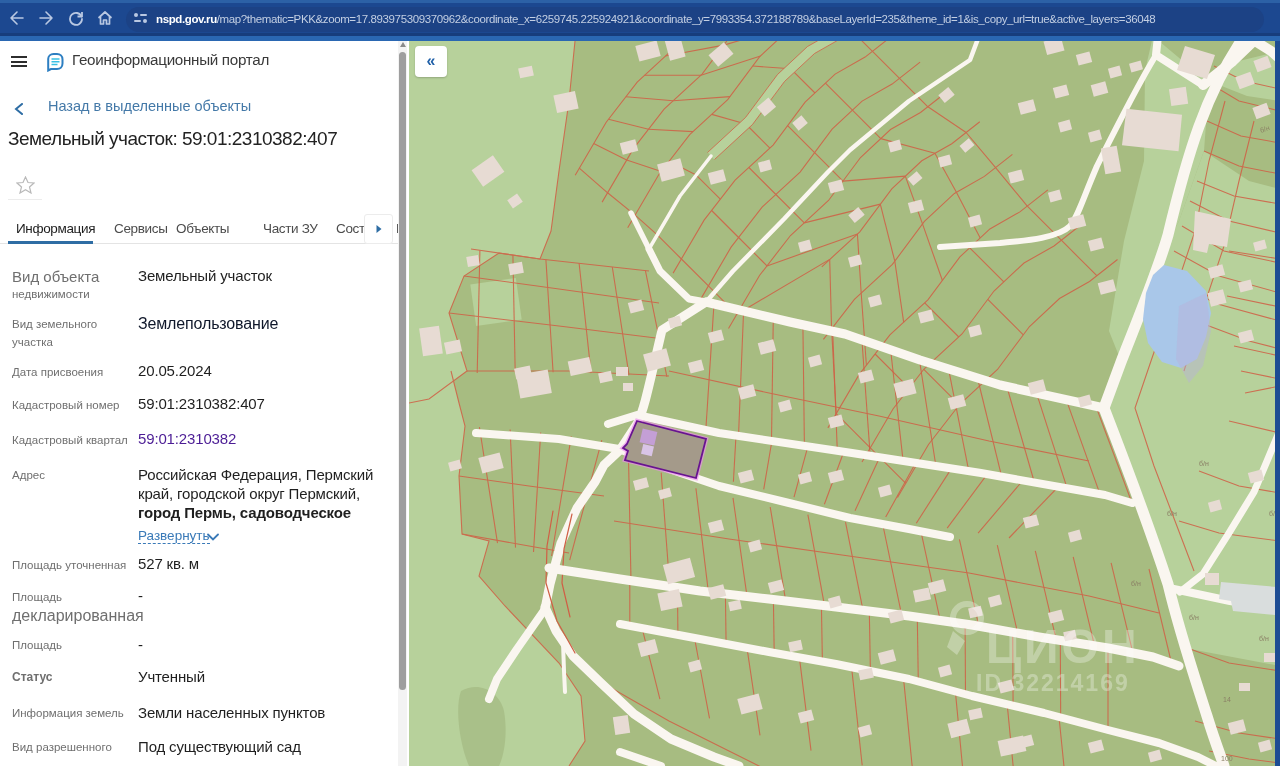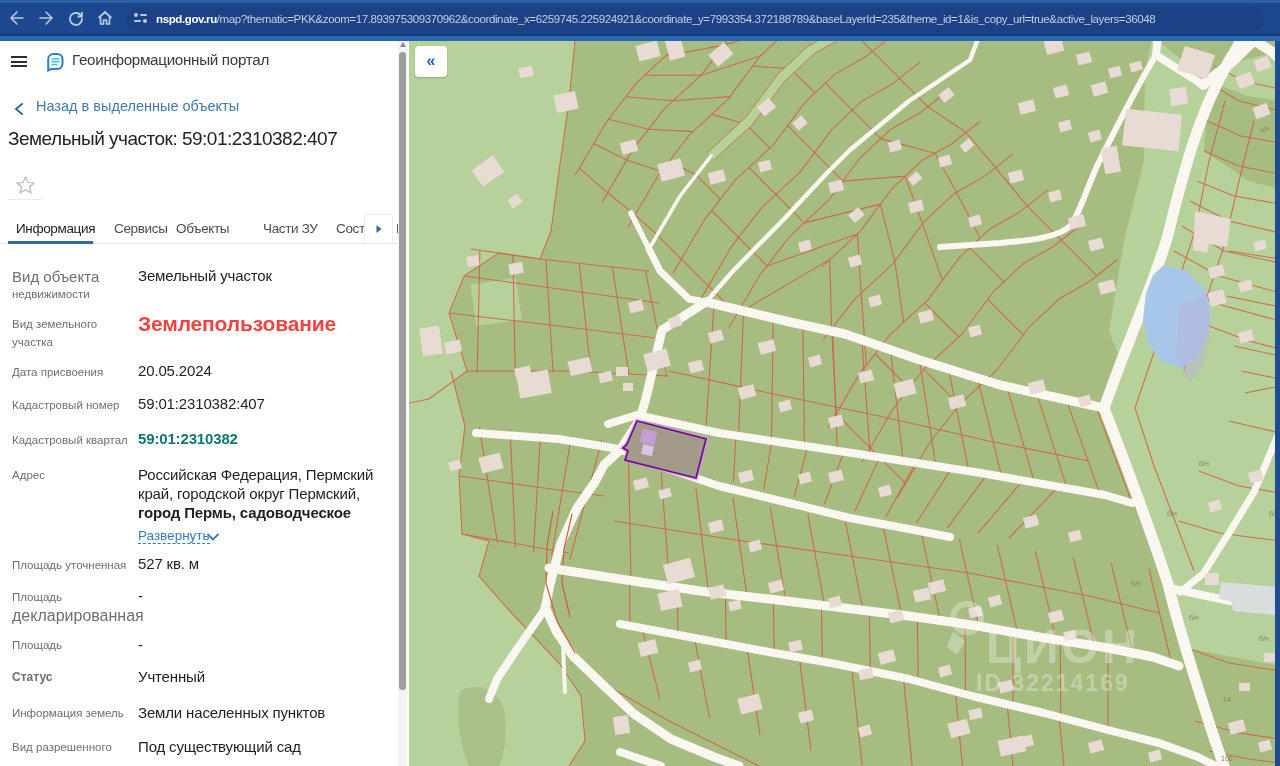--- a/index.html
+++ b/index.html
@@ -414,21 +414,21 @@
 <div style="position:absolute;left:11px;top:60.5px;width:16px;height:2px;background:#2d2d2d"></div>
 <div style="position:absolute;left:11px;top:65px;width:16px;height:2px;background:#2d2d2d"></div>
 <svg style="position:absolute;left:46px;top:53px" width="18" height="19" viewBox="0 0 18 19">
 <path d="M2.2,17.5 L2.2,6 C2.2,3 4.5,1 7.5,1 L11,1 C14.2,1 16.5,3.2 16.5,6.3 L16.5,10.5 C16.5,13.8 14.2,16 11,16 L5,16 Z" fill="none" stroke="#2d7fc2" stroke-width="2"></path>
 <path d="M5.5,6 L13.5,6 M5.5,8.8 L13.5,8.8 M5.5,11.6 L11.5,11.6" stroke="#38c0e4" stroke-width="1.5"></path>
 </svg>
 <div style="position:absolute;left:72px;top:51.8px;font-size:15.2px;line-height:15.2px;color:#3a3a3a;font-weight:400;letter-spacing:-0.3px;white-space:nowrap">Геоинформационный портал</div>
 <svg style="position:absolute;left:14px;top:103px" width="10" height="12" viewBox="0 0 10 12">
     <path d="M8,1 L2,6 L8,11" stroke="#2e6da4" stroke-width="2" fill="none" stroke-linecap="round"></path>
   </svg>
-<div style="position:absolute;left:36px;top:98.5px;font-size:14.5px;line-height:14.5px;color:#4479a8;font-weight:400;white-space:nowrap">Назад в выделенные объекты</div>
+<div style="position:absolute;left:48px;top:98.5px;font-size:14.5px;line-height:14.5px;color:#4479a8;font-weight:400;white-space:nowrap">Назад в выделенные объекты</div>
 <div style="position:absolute;left:8px;top:129px;font-size:19px;line-height:19px;color:#222222;font-weight:400;letter-spacing:-0.5px;white-space:nowrap">Земельный участок: 59:01:2310382:407</div>
 <svg style="position:absolute;left:16px;top:176px" width="19" height="18" viewBox="0 0 19 18">
 <path d="M9.5,1 L12,6.5 L18,7 L13.5,11 L15,17 L9.5,13.8 L4,17 L5.5,11 L1,7 L7,6.5 Z" fill="none" stroke="#b9b9b9" stroke-width="1.2"></path>
   </svg>
 <div style="position:absolute;left:8px;top:199px;width:34px;height:1px;background:#ececec"></div>
 <div style="position:absolute;left:16px;top:221.5px;font-size:13.5px;line-height:13.5px;color:#1d1d1d;font-weight:400;letter-spacing:-0.35px;white-space:nowrap">Информация</div>
 <div style="position:absolute;left:114px;top:221.5px;font-size:13.5px;line-height:13.5px;color:#4c4c4c;font-weight:400;letter-spacing:-0.35px;white-space:nowrap">Сервисы</div>
 <div style="position:absolute;left:176px;top:221.5px;font-size:13.5px;line-height:13.5px;color:#4c4c4c;font-weight:400;letter-spacing:-0.35px;white-space:nowrap">Объекты</div>
 <div style="position:absolute;left:263px;top:221.5px;font-size:13.5px;line-height:13.5px;color:#4c4c4c;font-weight:400;letter-spacing:-0.35px;white-space:nowrap">Части ЗУ</div>
 <div style="position:absolute;left:336px;top:221.5px;font-size:13.5px;line-height:13.5px;color:#4c4c4c;font-weight:400;letter-spacing:-0.35px;white-space:nowrap">Соста</div>
@@ -437,27 +437,27 @@
 <div style="position:absolute;left:8px;top:241px;width:85px;height:2.5px;background:#2e6da4"></div>
 <div style="position:absolute;left:364px;top:214px;width:29px;height:30px;background:#ffffff;border:1px solid #ececec;border-radius:3px"></div>
 <svg style="position:absolute;left:375px;top:224px" width="8" height="10" viewBox="0 0 8 10">
     <path d="M1.5,1 L6.5,5 L1.5,9 Z" fill="#2e6da4"></path>
   </svg>
 <div style="position:absolute;left:12px;top:270.5px;font-size:15px;line-height:11.5px;color:#6f6f6f;font-weight:400;white-space:nowrap">Вид объекта</div>
 <div style="position:absolute;left:12px;top:288.5px;font-size:11.5px;line-height:11.5px;color:#6f6f6f;font-weight:400;white-space:nowrap">недвижимости</div>
 <div style="position:absolute;left:138px;top:268px;font-size:15px;line-height:15px;color:#1f1f1f;font-weight:400;letter-spacing:-0.15px;white-space:nowrap">Земельный участок</div>
 <div style="position:absolute;left:12px;top:318.5px;font-size:11.5px;line-height:11.5px;color:#6f6f6f;font-weight:400;white-space:nowrap">Вид земельного</div>
 <div style="position:absolute;left:12px;top:336.5px;font-size:11.5px;line-height:11.5px;color:#6f6f6f;font-weight:400;white-space:nowrap">участка</div>
-<div style="position:absolute;left:138px;top:316px;font-size:21px;line-height:15px;color:#ef4444;font-weight:700;letter-spacing:-0.15px;white-space:nowrap">Землепользование</div>
+<div style="position:absolute;left:138px;top:316px;font-size:16px;line-height:15px;color:#0f172a;font-weight:400;letter-spacing:-0.15px;white-space:nowrap">Землепользование</div>
 <div style="position:absolute;left:12px;top:366.5px;font-size:11.5px;line-height:11.5px;color:#6f6f6f;font-weight:400;white-space:nowrap">Дата присвоения</div>
 <div style="position:absolute;left:138px;top:363px;font-size:15px;line-height:15px;color:#1f1f1f;font-weight:400;letter-spacing:-0.15px;white-space:nowrap">20.05.2024</div>
 <div style="position:absolute;left:12px;top:399.5px;font-size:11.5px;line-height:11.5px;color:#6f6f6f;font-weight:400;white-space:nowrap">Кадастровый номер</div>
 <div style="position:absolute;left:138px;top:396px;font-size:15px;line-height:15px;color:#1f1f1f;font-weight:400;letter-spacing:-0.15px;white-space:nowrap">59:01:2310382:407</div>
 <div style="position:absolute;left:12px;top:434.5px;font-size:11.5px;line-height:11.5px;color:#6f6f6f;font-weight:400;white-space:nowrap">Кадастровый квартал</div>
-<div style="position:absolute;left:138px;top:431px;font-size:15px;line-height:15px;color:#0f766e;font-weight:700;letter-spacing:-0.15px;white-space:nowrap">59:01:2310382</div>
+<div style="position:absolute;left:138px;top:431px;font-size:15px;line-height:15px;color:#4c1d95;font-weight:400;letter-spacing:-0.15px;white-space:nowrap">59:01:2310382</div>
 <div style="position:absolute;left:12px;top:469.5px;font-size:11.5px;line-height:11.5px;color:#6f6f6f;font-weight:400;white-space:nowrap">Адрес</div>
 <div style="position:absolute;left:138px;top:467px;font-size:15px;line-height:15px;color:#1f1f1f;font-weight:400;letter-spacing:-0.15px;white-space:nowrap">Российская Федерация, Пермский</div>
 <div style="position:absolute;left:138px;top:486px;font-size:15px;line-height:15px;color:#1f1f1f;font-weight:400;letter-spacing:-0.15px;white-space:nowrap">край, городской округ Пермский,</div>
 <div style="position:absolute;left:138px;top:505px;font-size:15px;line-height:15px;color:#1f1f1f;font-weight:700;letter-spacing:-0.15px;white-space:nowrap">город Пермь, садоводческое</div>
 <div style="position:absolute;left:12px;top:559.5px;font-size:11.5px;line-height:11.5px;color:#6f6f6f;font-weight:400;white-space:nowrap">Площадь уточненная</div>
 <div style="position:absolute;left:138px;top:556px;font-size:15px;line-height:15px;color:#1f1f1f;font-weight:400;letter-spacing:-0.15px;white-space:nowrap">527 кв. м</div>
 <div style="position:absolute;left:12px;top:591.5px;font-size:11.5px;line-height:11.5px;color:#6f6f6f;font-weight:400;white-space:nowrap">Площадь</div>
 <div style="position:absolute;left:12px;top:609.5px;font-size:16px;line-height:11.5px;color:#6f6f6f;font-weight:400;white-space:nowrap">декларированная</div>
 <div style="position:absolute;left:138px;top:588px;font-size:15px;line-height:15px;color:#1f1f1f;font-weight:400;letter-spacing:-0.15px;white-space:nowrap">-</div>
 <div style="position:absolute;left:12px;top:639.5px;font-size:11.5px;line-height:11.5px;color:#6f6f6f;font-weight:400;white-space:nowrap">Площадь</div>

